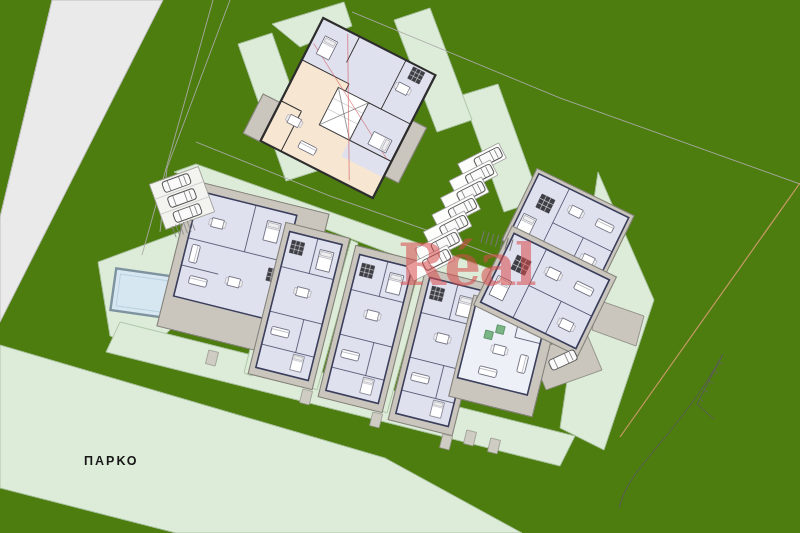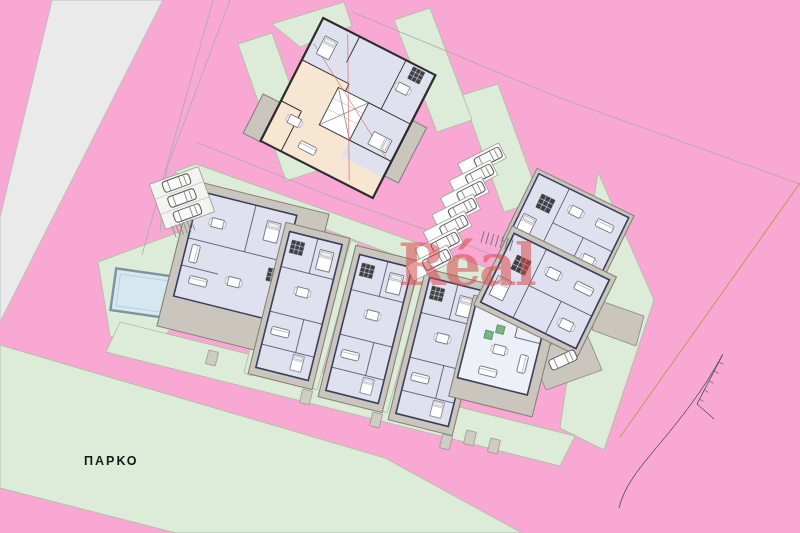--- a/index.html
+++ b/index.html
@@ -1,16 +1,16 @@
 <!DOCTYPE html>
 <html style="--c-green: #ddecd8; --c-green_border: #a9c2a2; --c-road_gray: #eaeaea; --c-road_border: #bdbdbd; --c-wall_gray: #cac6be; --c-wall_border: #85837b; --c-floor_blue: #dfe1ef; --c-floor_peach: #f7e6d2; --c-plan_line: #3b3f5c; --c-pool_blue: #d6e7f2; --c-pool_border: #7e93a0; --c-watermark_red: #d94b4b; --c-boundary_tan: #c89a66; --c-accent_red: #d05555; --c-furniture_green: #7ab586; --c-dark_unit: #3e3e46;"><head>
 <meta charset="utf-8">
 <style>
   html,body{margin:0;padding:0;background:#fff;}
-  .stage{position:relative;width:800px;height:533px;background:#f9a8d4;overflow:hidden;
+  .stage{position:relative;width:800px;height:533px;background:#4d7c0f;overflow:hidden;
          font-family:"Liberation Sans",sans-serif;}
   svg{display:block}
   .gray-road{fill:var(--c-road_gray);stroke:var(--c-road_border);stroke-width:1;}
   .green{fill:var(--c-green);stroke:var(--c-green_border);stroke-width:.9;}
   .wall{fill:var(--c-wall_gray);stroke:var(--c-wall_border);stroke-width:1.1;}
   .wall2{fill:var(--c-wall_gray);stroke:var(--c-wall_border);stroke-width:.8;}
   .floor{fill:var(--c-floor_blue);stroke:var(--c-plan_line);stroke-width:1.6;}
   .floorE{fill:#edf0f7;stroke:var(--c-plan_line);stroke-width:1.6;}
   .iwall{stroke:var(--c-plan_line);stroke-width:.7;fill:none;}
   .iwall2{stroke:#333;stroke-width:1;fill:none;}

